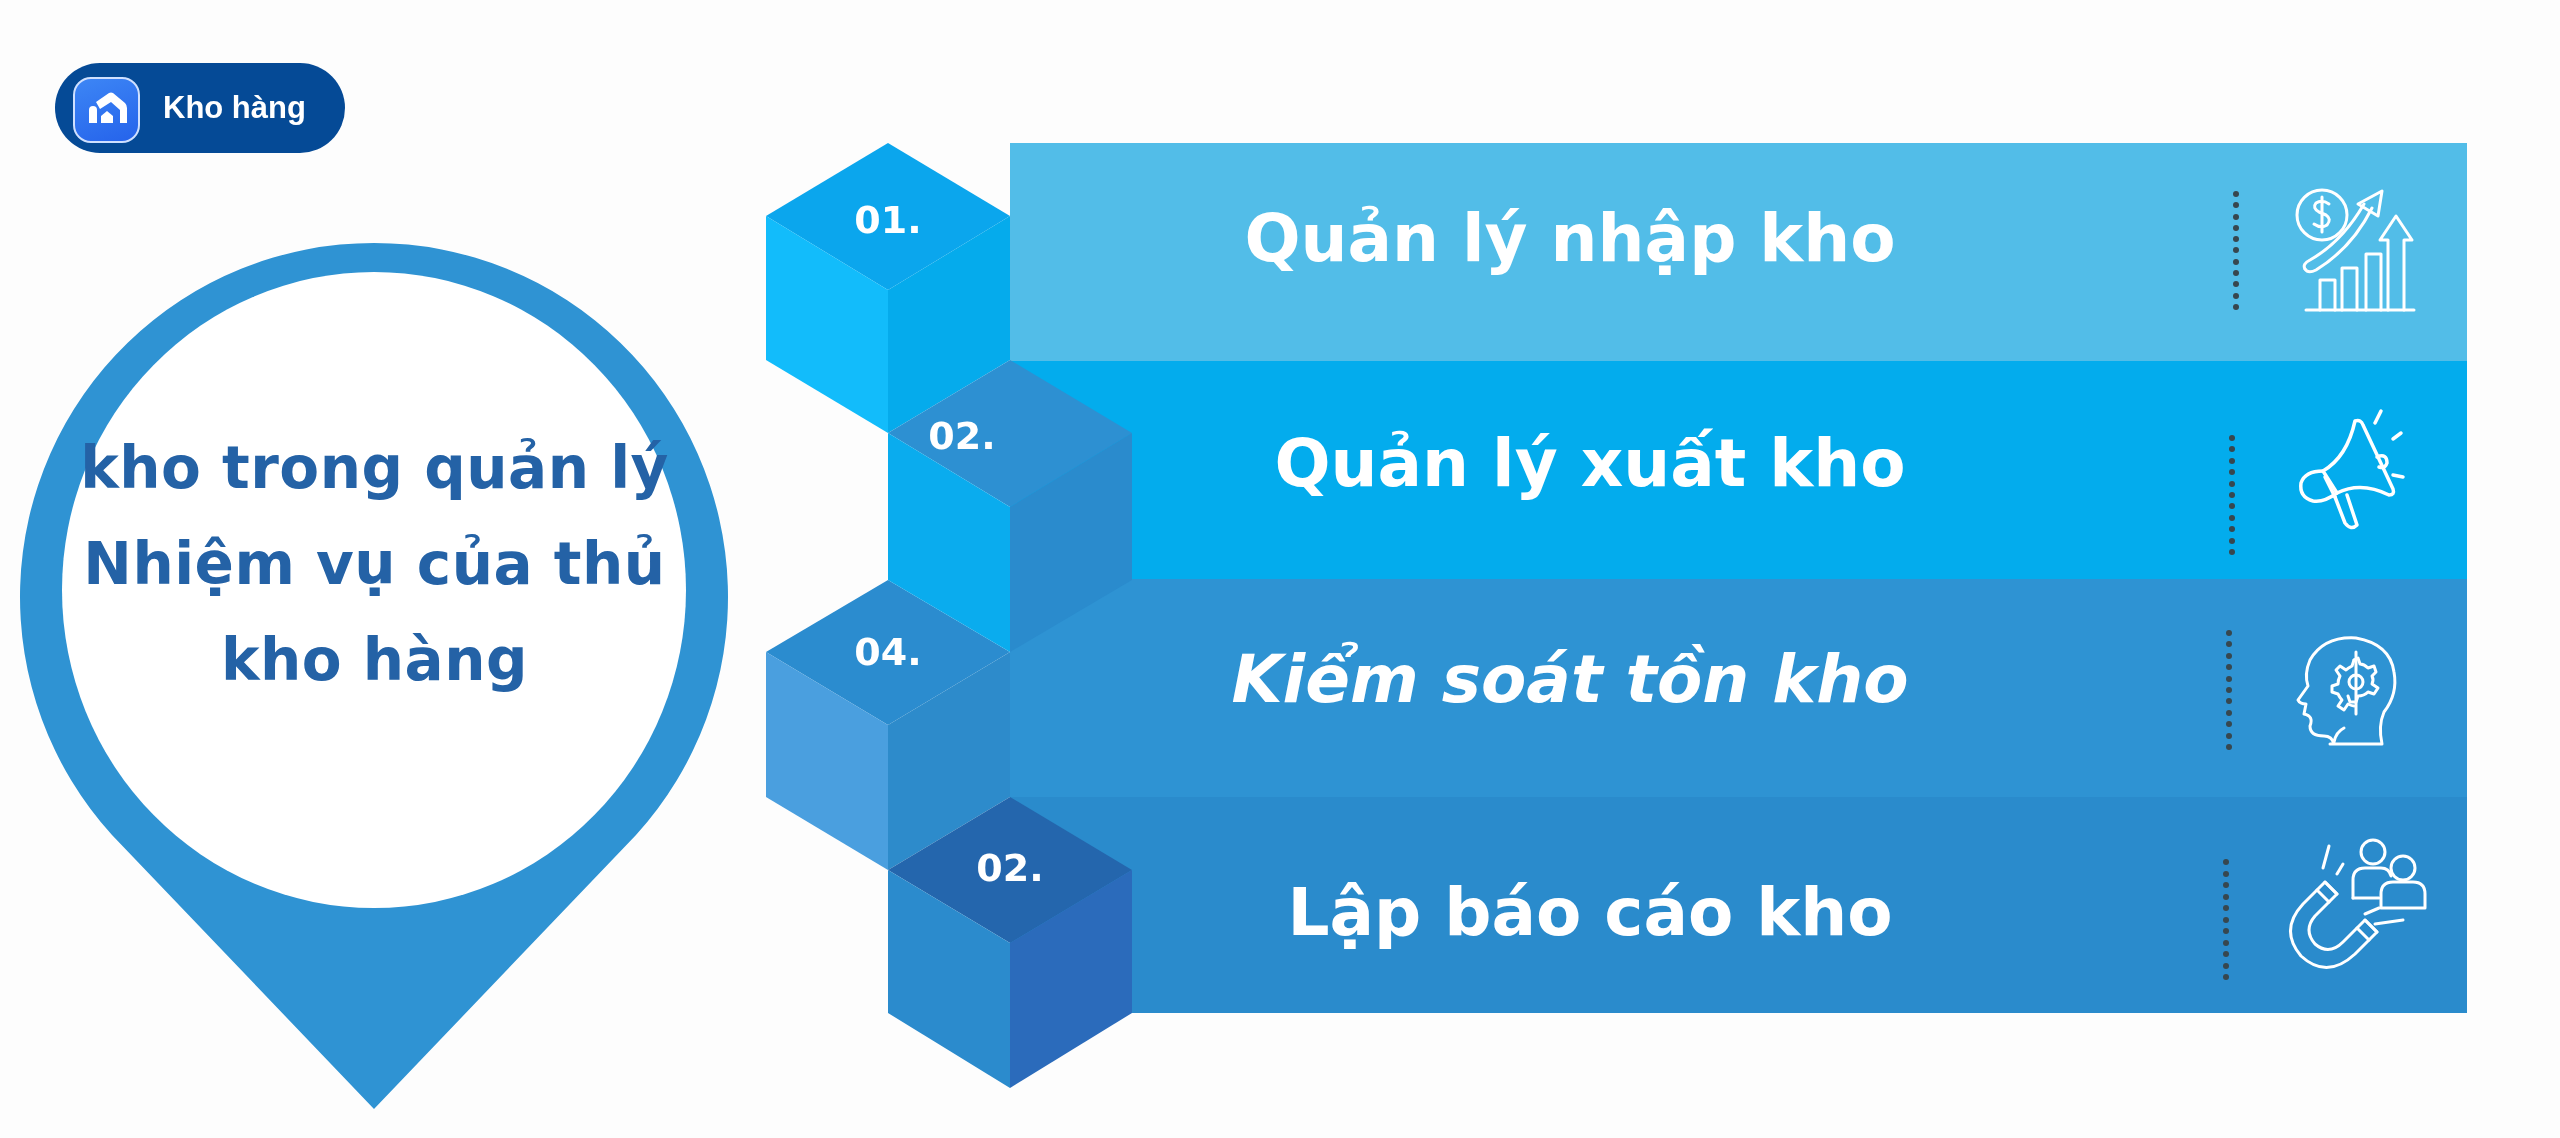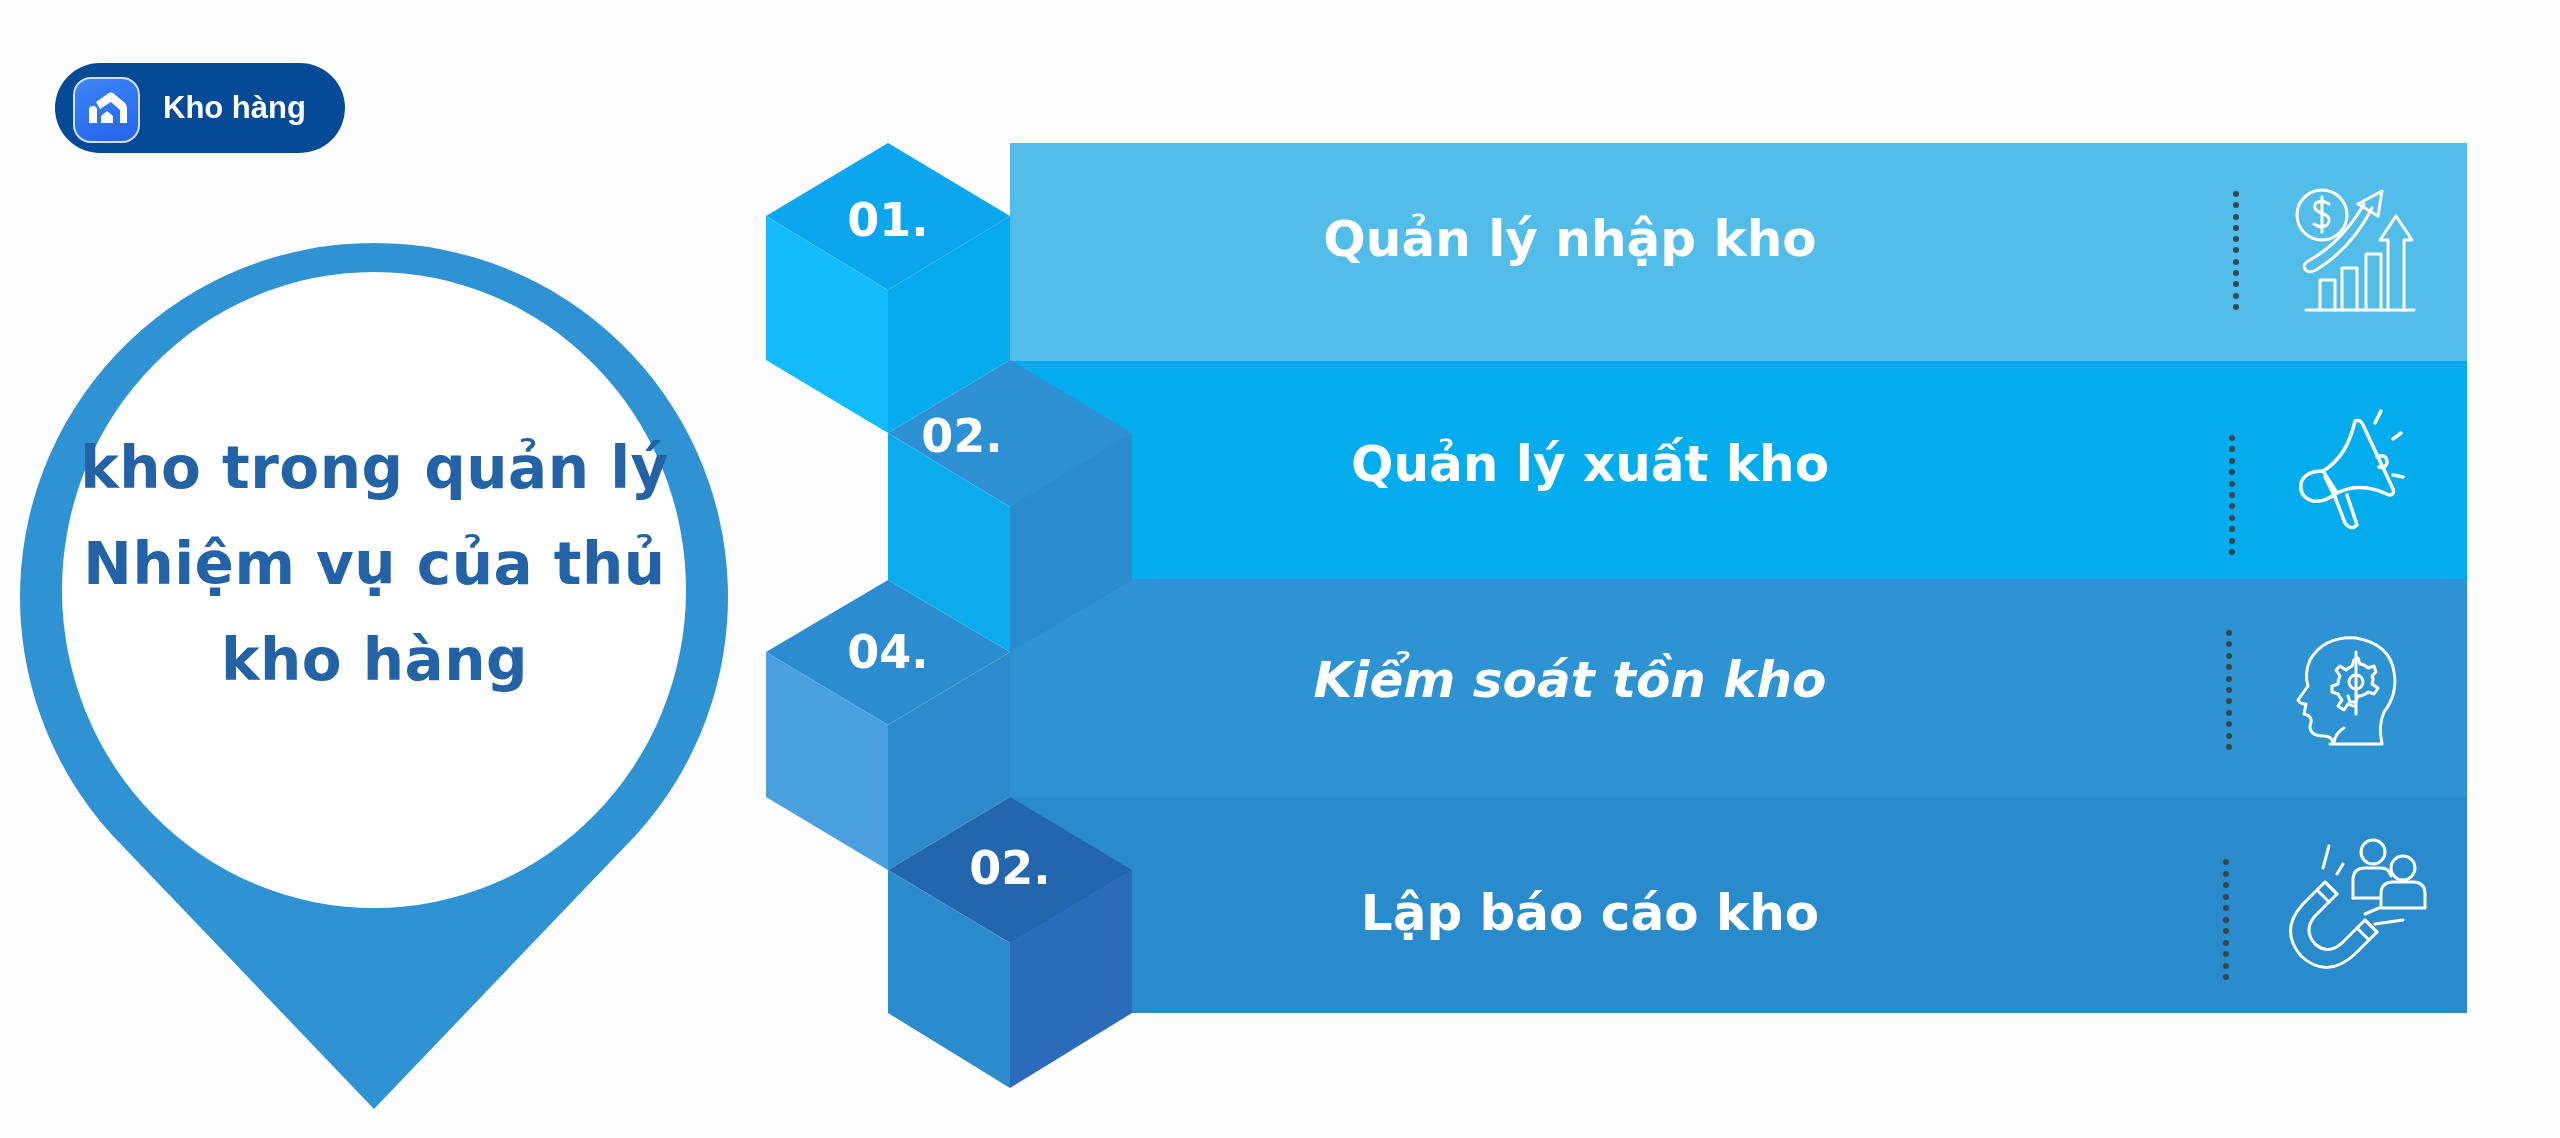--- a/index.html
+++ b/index.html
@@ -25,25 +25,25 @@
       font-family: "Liberation Sans", sans-serif;
     }
     svg.stage { position: absolute; left: 0; top: 0; }
     .pin-title {
       position: absolute; left: 62px; top: 420px; width: 625px;
       text-align: center; color: #2462a6; font-weight: bold; font-size: 58px;
       line-height: 96px; letter-spacing: 0.5px;
     }
     .cube-num {
       position: absolute; width: 160px; margin-left: -80px; text-align: center;
-      color: #ffffff; font-weight: bold; font-size: 46px; line-height: 50px;
+      color: #ffffff; font-weight: bold; font-size: 38px; line-height: 50px;
     }
     .bar-title {
       position: absolute; left: 1010px; width: 1120px; text-align: center;
-      color: #ffffff; font-weight: bold; font-size: 50px; line-height: 60px;
+      color: #ffffff; font-weight: bold; font-size: 66px; line-height: 60px;
     }
     .dots {
       position: absolute; width: 6px; display: flex; flex-direction: column;
       justify-content: space-between;
     }
     .dots span { width: 6px; height: 6px; border-radius: 50%; background: #37474f; display: block; }
     .bar-icon { position: absolute; }
   </style>
 </head>
 <body>

